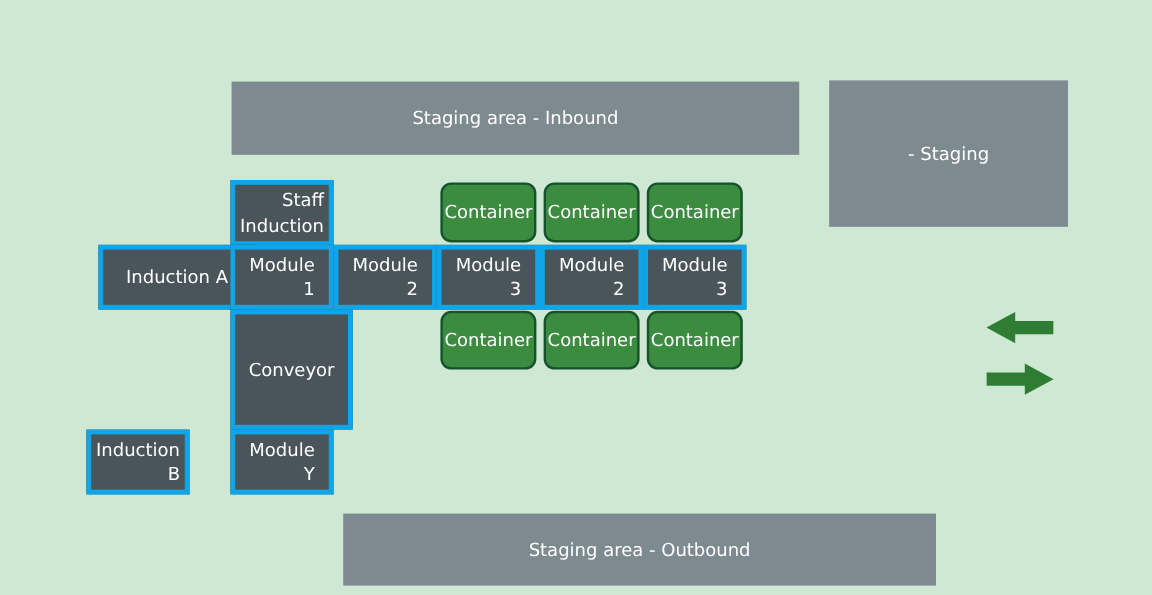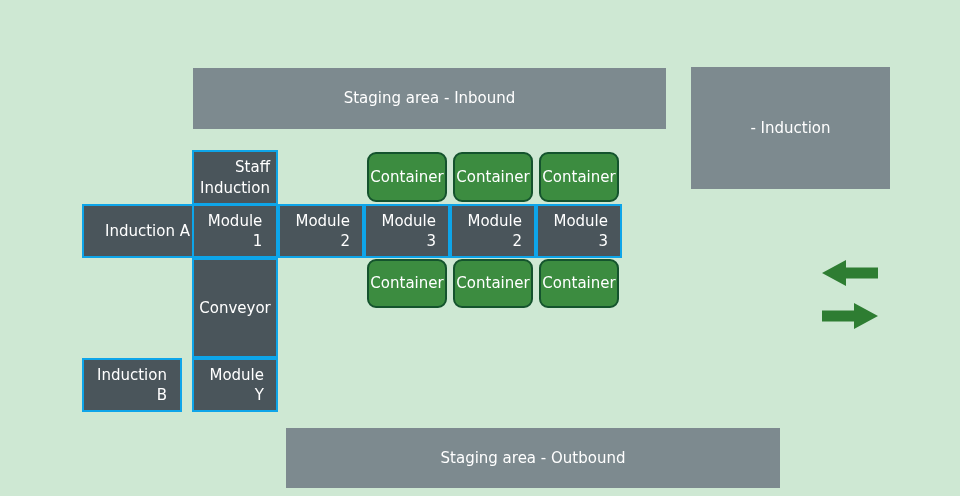--- a/index.html
+++ b/index.html
@@ -17,43 +17,43 @@
     flex-direction: column;
     align-items: center;
     justify-content: center;
     text-align: right;
     color: #ffffff;
     font-size: 15px;
     line-height: 1.35;
     margin-top: 32px;
   }
   .area { background: #7d8a8f; }
-  .cell { background: #4a555b; border: 2px solid #0ea5e9; }
+  .cell { background: #4a555b; border: 4px solid #0ea5e9; }
   .container-box {
     background: #3c8c40;
     border: 2px solid #14532d;
     border-radius: 9px;
   }
   .arrow { position: absolute; width: 56px; height: 30px; }
 
   
   #inbound          { left: 193px; top: 36px;  width: 473px; height: 61px; }
   #outbound-right   { left: 691px; top: 35px;  width: 199px; height: 122px; padding: 0 30px; }
   #outbound-bottom  { left: 286px; top: 396px; width: 494px; height: 60px; }
 
   
   #staff-induction  { left: 192px; top: 118px; width: 86px;  height: 55px; padding: 0 10px; }
   #induction-a      { left: 82px;  top: 172px; width: 131px; height: 54px; padding: 0 18px; }
   #module-1         { left: 192px; top: 172px; width: 86px;  height: 54px; padding: 0 24px; }
   #module-2-left    { left: 278px; top: 172px; width: 86px;  height: 54px; padding: 0 12px; }
   #module-3-left    { left: 364px; top: 172px; width: 86px;  height: 54px; padding: 0 12px; }
   #module-2-right   { left: 450px; top: 172px; width: 86px;  height: 54px; padding: 0 12px; }
   #module-3-right   { left: 536px; top: 172px; width: 86px;  height: 54px; padding: 0 12px; }
-  #conveyor         { left: 192px; top: 226px; width: 86px;  height: 100px; }
-  #induction-b      { left: 82px;  top: 326px; width: 100px; height: 54px; padding: 0 18px; }
+  #conveyor         { left: 192px; top: 226px; width: 102px;  height: 100px; }
+  #induction-b      { left: 72px;  top: 326px; width: 86px; height: 54px; padding: 0 18px; }
   #module-y         { left: 192px; top: 326px; width: 86px;  height: 54px; padding: 15px 12px; }
 
   
   #cont-top-1    { left: 367px; top: 120px; width: 80px; height: 50px; }
   #cont-top-2    { left: 453px; top: 120px; width: 80px; height: 50px; }
   #cont-top-3    { left: 539px; top: 120px; width: 80px; height: 50px; }
   #cont-bottom-1 { left: 367px; top: 227px; width: 80px; height: 49px; }
   #cont-bottom-2 { left: 453px; top: 227px; width: 80px; height: 49px; }
   #cont-bottom-3 { left: 539px; top: 227px; width: 80px; height: 49px; }
 
@@ -67,21 +67,21 @@
 </head>
 <body>
 
 <div>
 
   <div id="inbound" class="abs area">
     <span>Staging area - Inbound</span>
   </div>
 
   <div id="outbound-right" class="abs area">
-    <span class="line">- Induction</span>
+    <span class="line">- Staging</span>
   </div>
 
   <div id="outbound-bottom" class="abs area">
     <span>Staging area - Outbound</span>
   </div>
 
   <div id="staff-induction" class="abs cell">
     <span>Staff Induction</span>
   </div>
 

